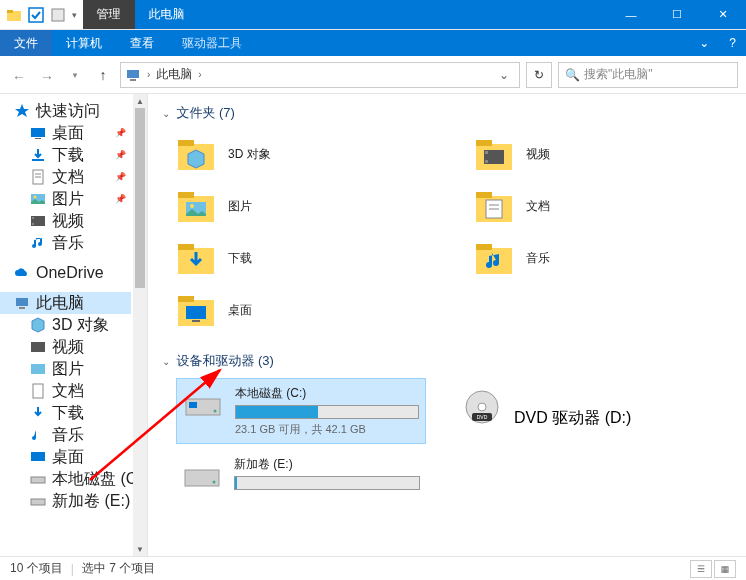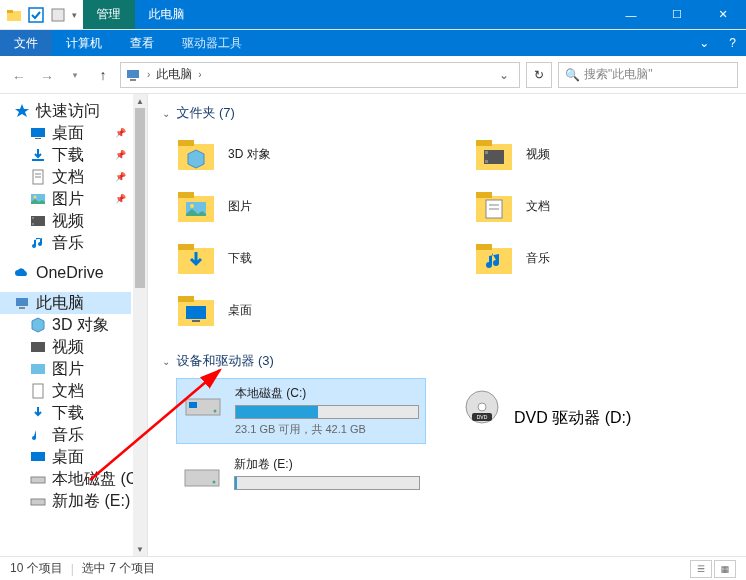--- a/index.html
+++ b/index.html
@@ -3,21 +3,21 @@
 <meta charset="utf-8">
 <style>
 * { margin: 0; padding: 0; box-sizing: border-box; font-family: "Microsoft YaHei", "Segoe UI", sans-serif; }
 body { width: 746px; height: 580px; background: #fff; font-size: 12px; overflow: hidden; position: relative; }
 
 
 .titlebar { height: 30px; background: #fff; display: flex; align-items: stretch; border-bottom: 1px solid #e5e5e5; }
 .titlebar .sys-icons { display: flex; align-items: center; padding: 0 6px; gap: 6px; }
 .titlebar .sys-icons .ico { width: 16px; height: 16px; display: inline-block; }
 .titlebar .tab { padding: 0 14px; display: flex; align-items: center; font-size: 12px; }
-.titlebar .tab.manage { background: #0f766e; color: #fff; }
+.titlebar .tab.manage { background: #404040; color: #fff; }
 .titlebar .tab.thispc { background: #0078d7; color: #fff; flex: 0 0 auto; padding-right: 30px; }
 .titlebar .spacer { flex: 1; background: #0078d7; }
 .titlebar .winbtn { width: 46px; background: #0078d7; color: #fff; display: flex; align-items: center; justify-content: center; font-size: 11px; }
 
 
 .ribbon { height: 26px; background: #0078d7; display: flex; align-items: stretch; color: #fff; font-size: 12px; }
 .ribbon .file { background: #1e6fc1; padding: 0 14px; display: flex; align-items: center; }
 .ribbon .rtab { padding: 4px 14px; display: flex; align-items: center; }
 .ribbon .rtab.drive { color: #d0e8ff; }
 .ribbon .rspacer { flex: 1; }

